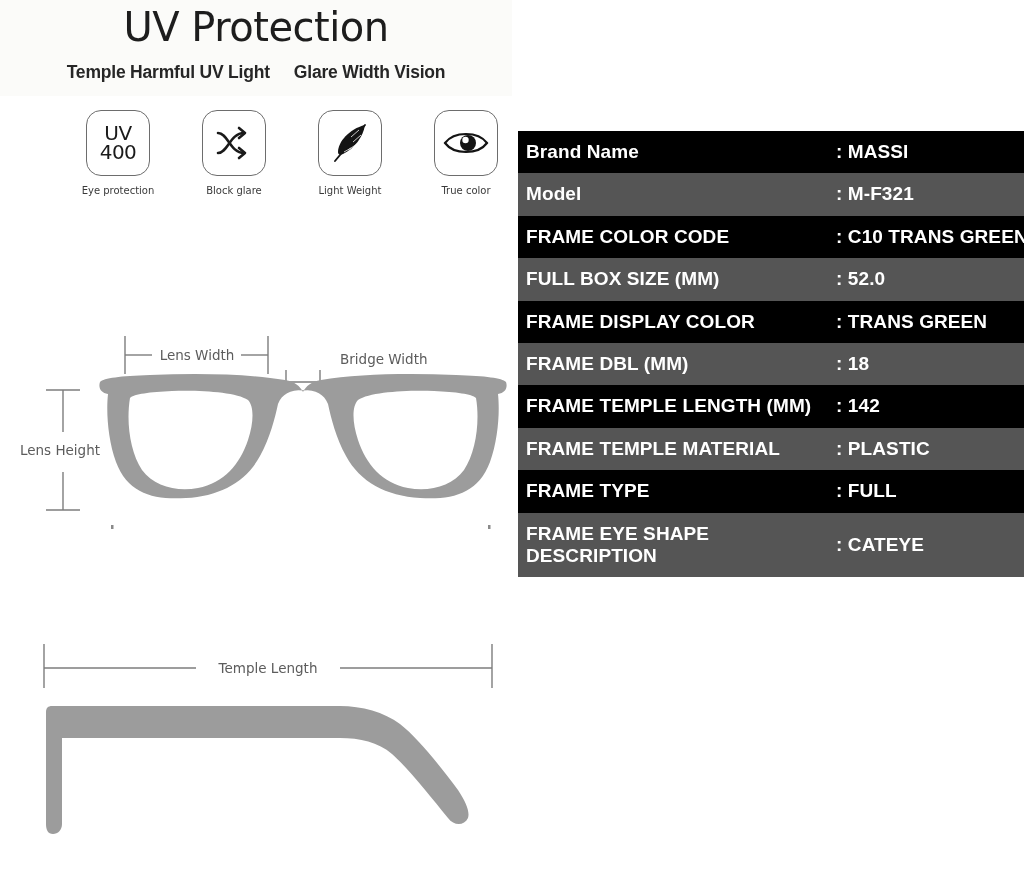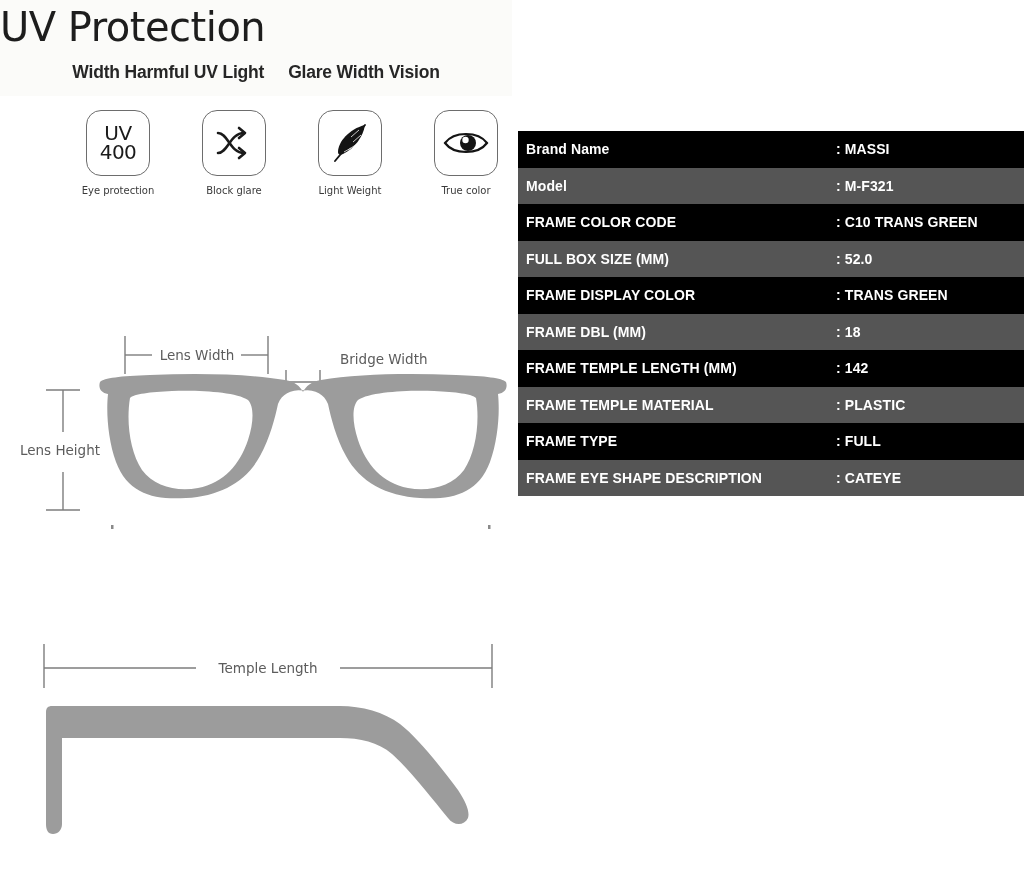--- a/index.html
+++ b/index.html
@@ -30,20 +30,21 @@
     position: absolute;
     left: 0; top: 0;
     width: 512px;
     height: 96px;
     background: #fbfbf9;
   }
   #uv-title {
     position: absolute;
     left: 0; top: 4px;
     width: 512px;
+    text-align: center;
     font-size: 40px;
     font-weight: 400;
     letter-spacing: -0.5px;
     color: #1d1d1d;
     font-family: "DejaVu Sans", sans-serif;
   }
   #uv-subtitle-row {
     position: absolute;
     left: 0; top: 62px;
     width: 512px;
@@ -130,21 +131,21 @@
     top: 131px;
     width: 506px;
     border-collapse: collapse;
     table-layout: fixed;
   }
   #spec-table tr.row-dark { background: #000000; }
   #spec-table tr.row-gray { background: #555555; }
   #spec-table td {
     color: #ffffff;
     font-weight: bold;
-    font-size: 14px;
+    font-size: 19px;
     padding: 10px 6px 10px 6px;
     vertical-align: middle;
     line-height: 1.18;
     letter-spacing: 0.1px;
     margin-top: 20px;
   }
   #spec-table td.spec-key {
     width: 300px;
     padding-left: 8px;
   }
@@ -154,21 +155,21 @@
   }
 </style>
 </head>
 <body>
 
 <div id="left-panel">
 
   <div id="uv-banner">
     <div id="uv-title">UV Protection</div>
     <div id="uv-subtitle-row">
-      <span>Width Harmful UV Light</span>
+      <span>Temple Harmful UV Light</span>
       <span>Glare Width Vision</span>
     </div>
   </div>
 
   <div id="feature-row">
 
     <div class="feature-cell">
       <div class="icon-box">
         <div class="uv400-text">
           <div>UV</div>

